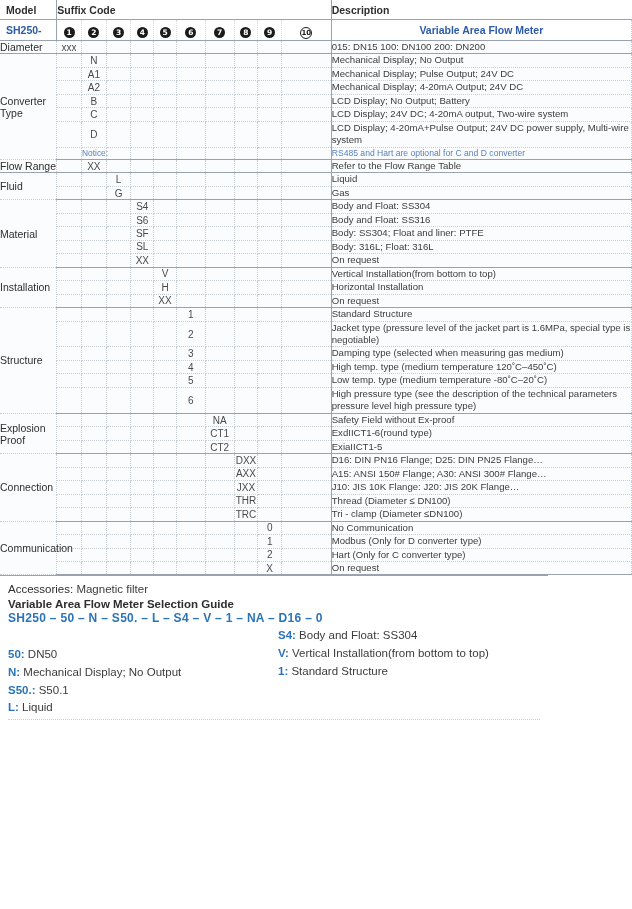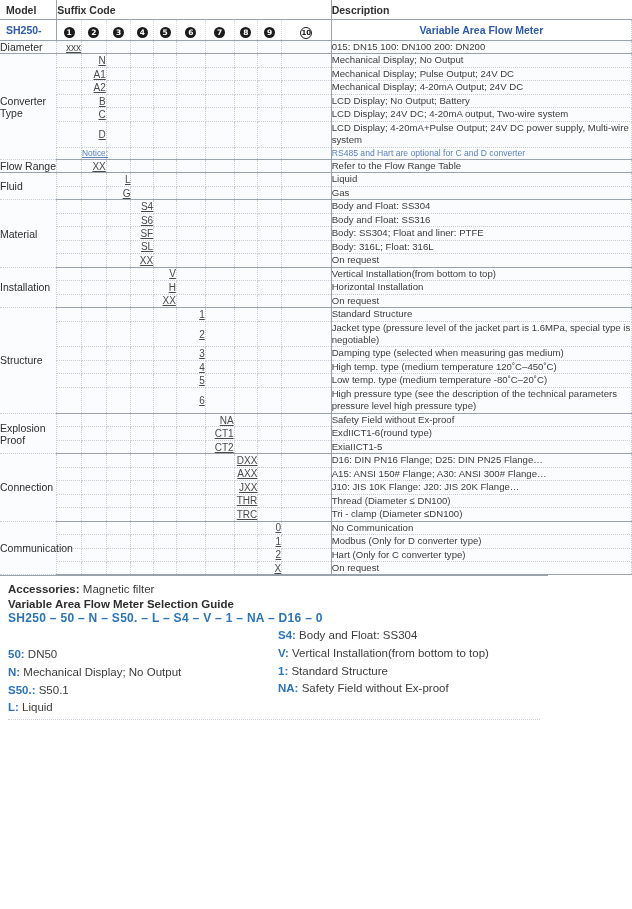--- a/index.html
+++ b/index.html
@@ -101,23 +101,22 @@
     font-size: 10.5px;
     color: #2e2e2e;
     padding-left: 6px;
     border-right: 1px dotted #c8ced6;
     background: #fbfcfd;
   }
   td.code {
     font-size: 10px;
     color: #4a4a4a;
     padding-left: 5px;
-    text-align: right;
+    text-align: center;
     background: #fbfcfd;
-    text-decoration: underline;
   }
   td.blank { background: #fbfcfd; }
   td.descr {
     font-size: 9.6px;
     color: #3c3c3c;
     padding: 2px 4px 2px 6px;
     border-left: 1px solid #9aa3ad;
     border-right: none;
     text-align: left;
     line-height: 1.3;
@@ -137,21 +136,21 @@
   
   .guide {
     padding: 6px 8px 0 8px;
     border-top: 1px solid #9aa3ad;
   }
   .guide .line {
     font-size: 11.5px;
     line-height: 1.35;
     color: #3c3c3c;
   }
-  .guide .b { font-weight: bold; color: #2e2e2e; }
+  .guide .b { font-weight: normal; color: #2e2e2e; }
   .guide .title {
     font-weight: bold;
     font-size: 11.5px;
     color: #2e2e2e;
   }
   .guide .codeline {
     font-weight: bold;
     font-size: 12px;
     color: #2c74b8;
     letter-spacing: 0.3px;
@@ -726,18 +725,17 @@
       <div class="col left">
           <div class="item"><span class="k">50: </span><span>DN50</span></div>
           <div class="item"><span class="k">N: </span><span>Mechanical Display; No Output</span></div>
           <div class="item"><span class="k">S50.: </span><span>S50.1</span></div>
           <div class="item"><span class="k">L: </span><span>Liquid</span></div>
         </div>
       <div class="col right">
           <div class="item"><span class="k">S4: </span><span>Body and Float: SS304</span></div>
           <div class="item"><span class="k">V: </span><span>Vertical Installation(from bottom to top)</span></div>
           <div class="item"><span class="k">1: </span><span>Standard Structure</span></div>
-          <div class="item"><span class="k">NA: </span><span>Safety Field without Ex-proof</span></div>
         </div>
     </div>
     <div class="bottomrule"></div>
   </div>
 </div>
 
 </body></html>

